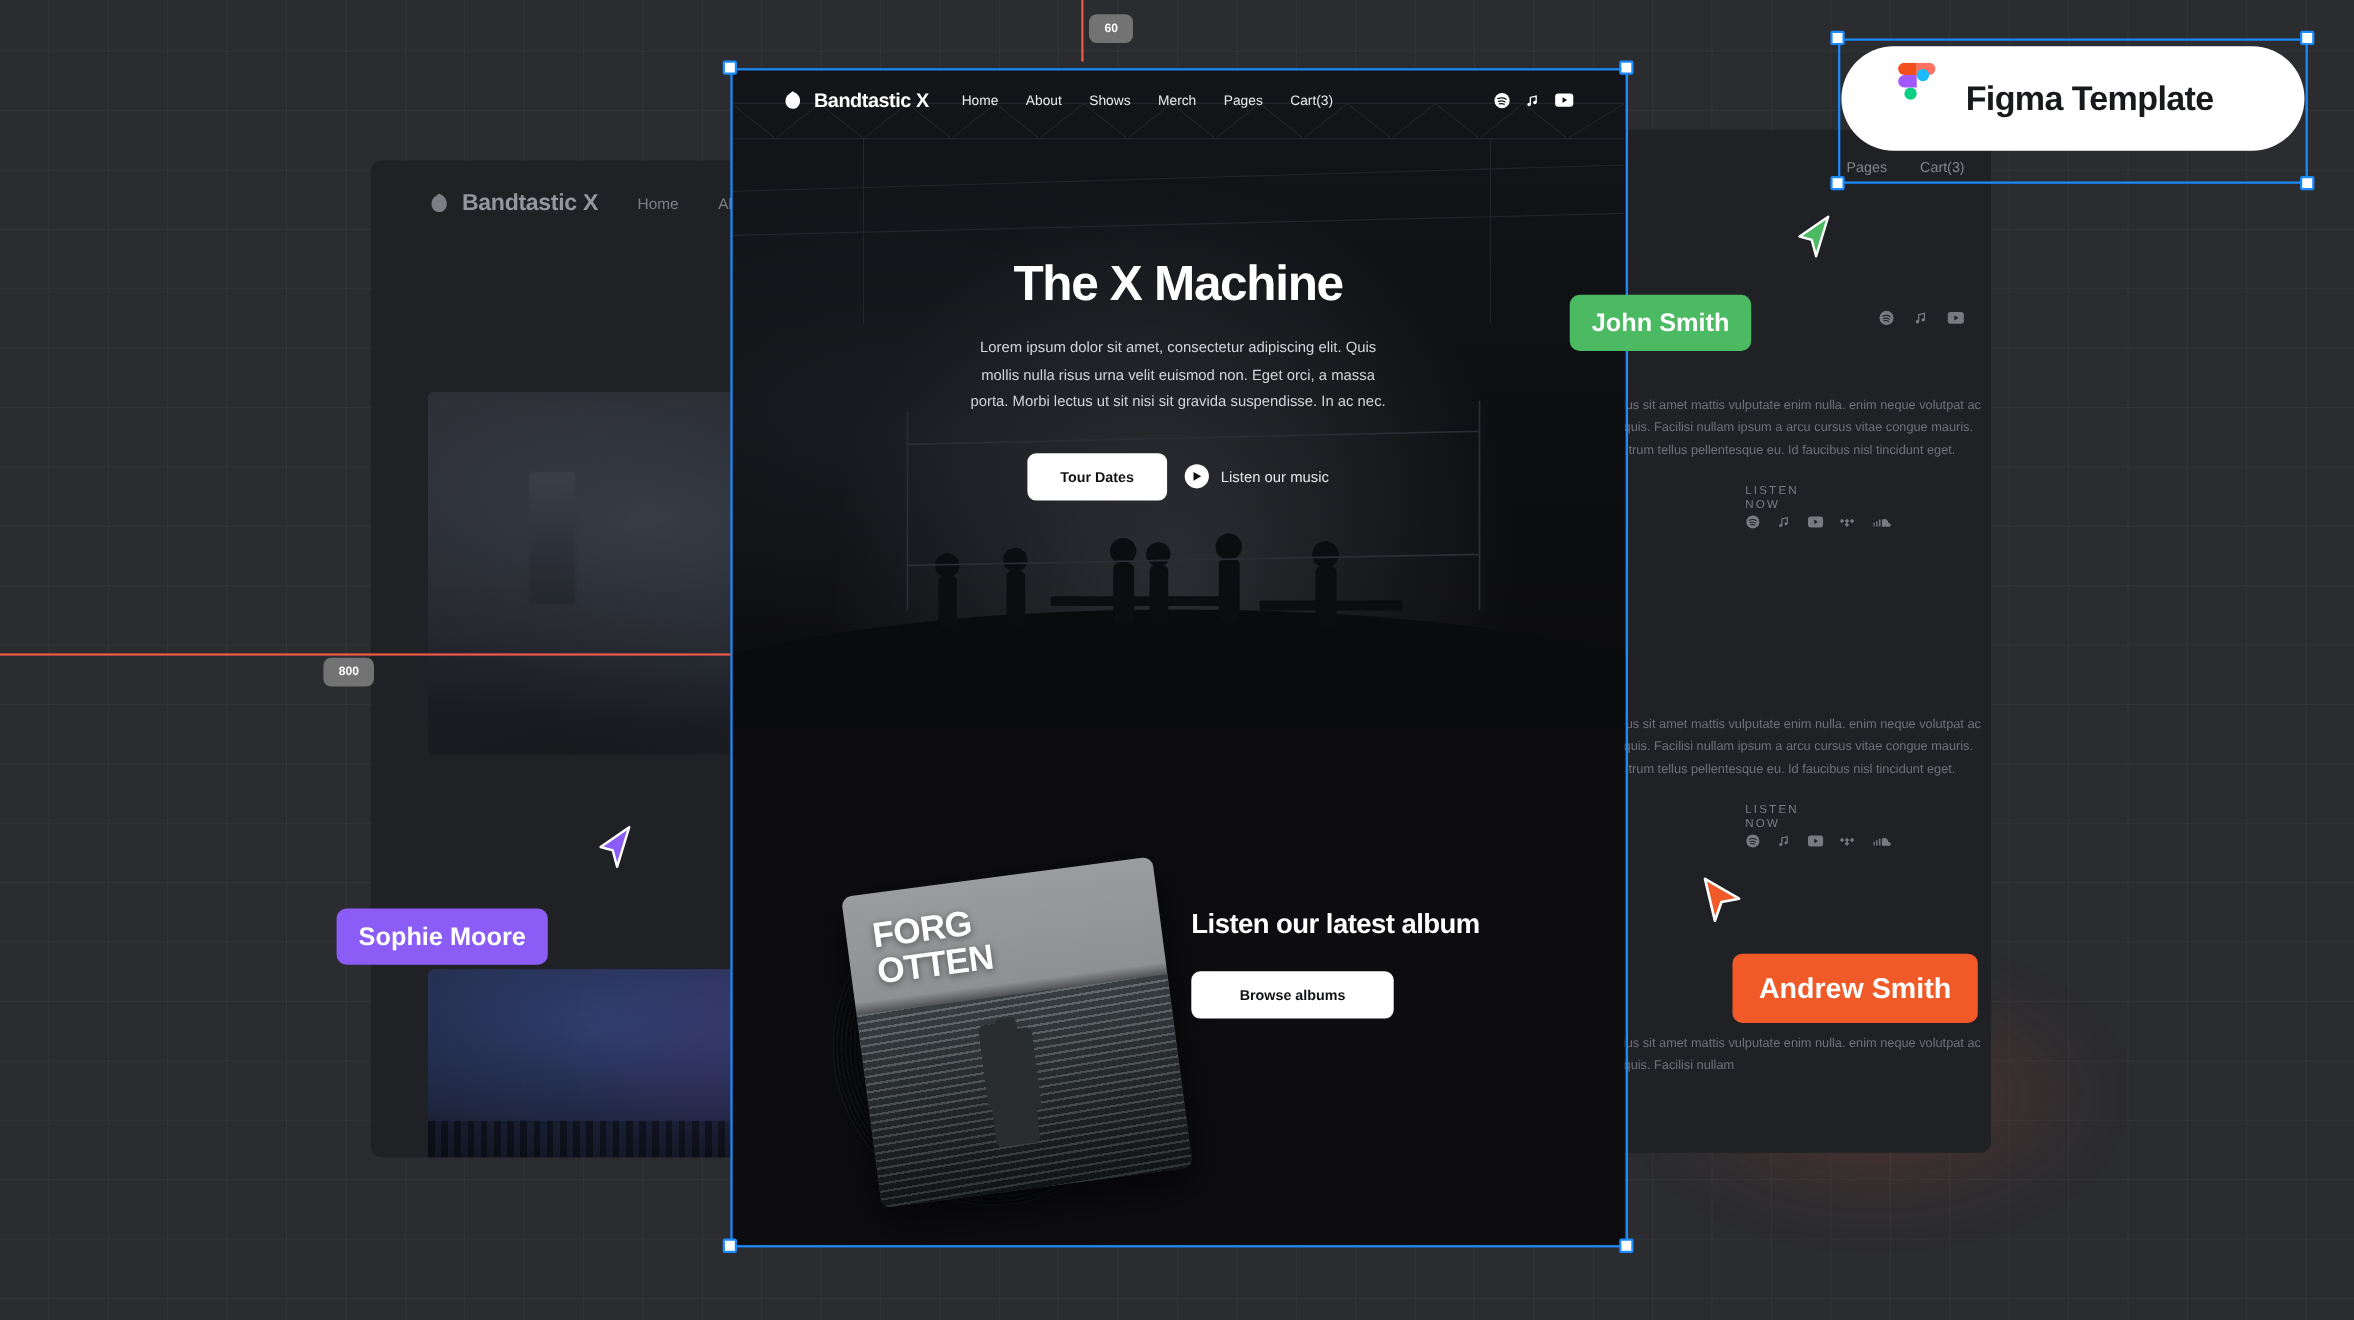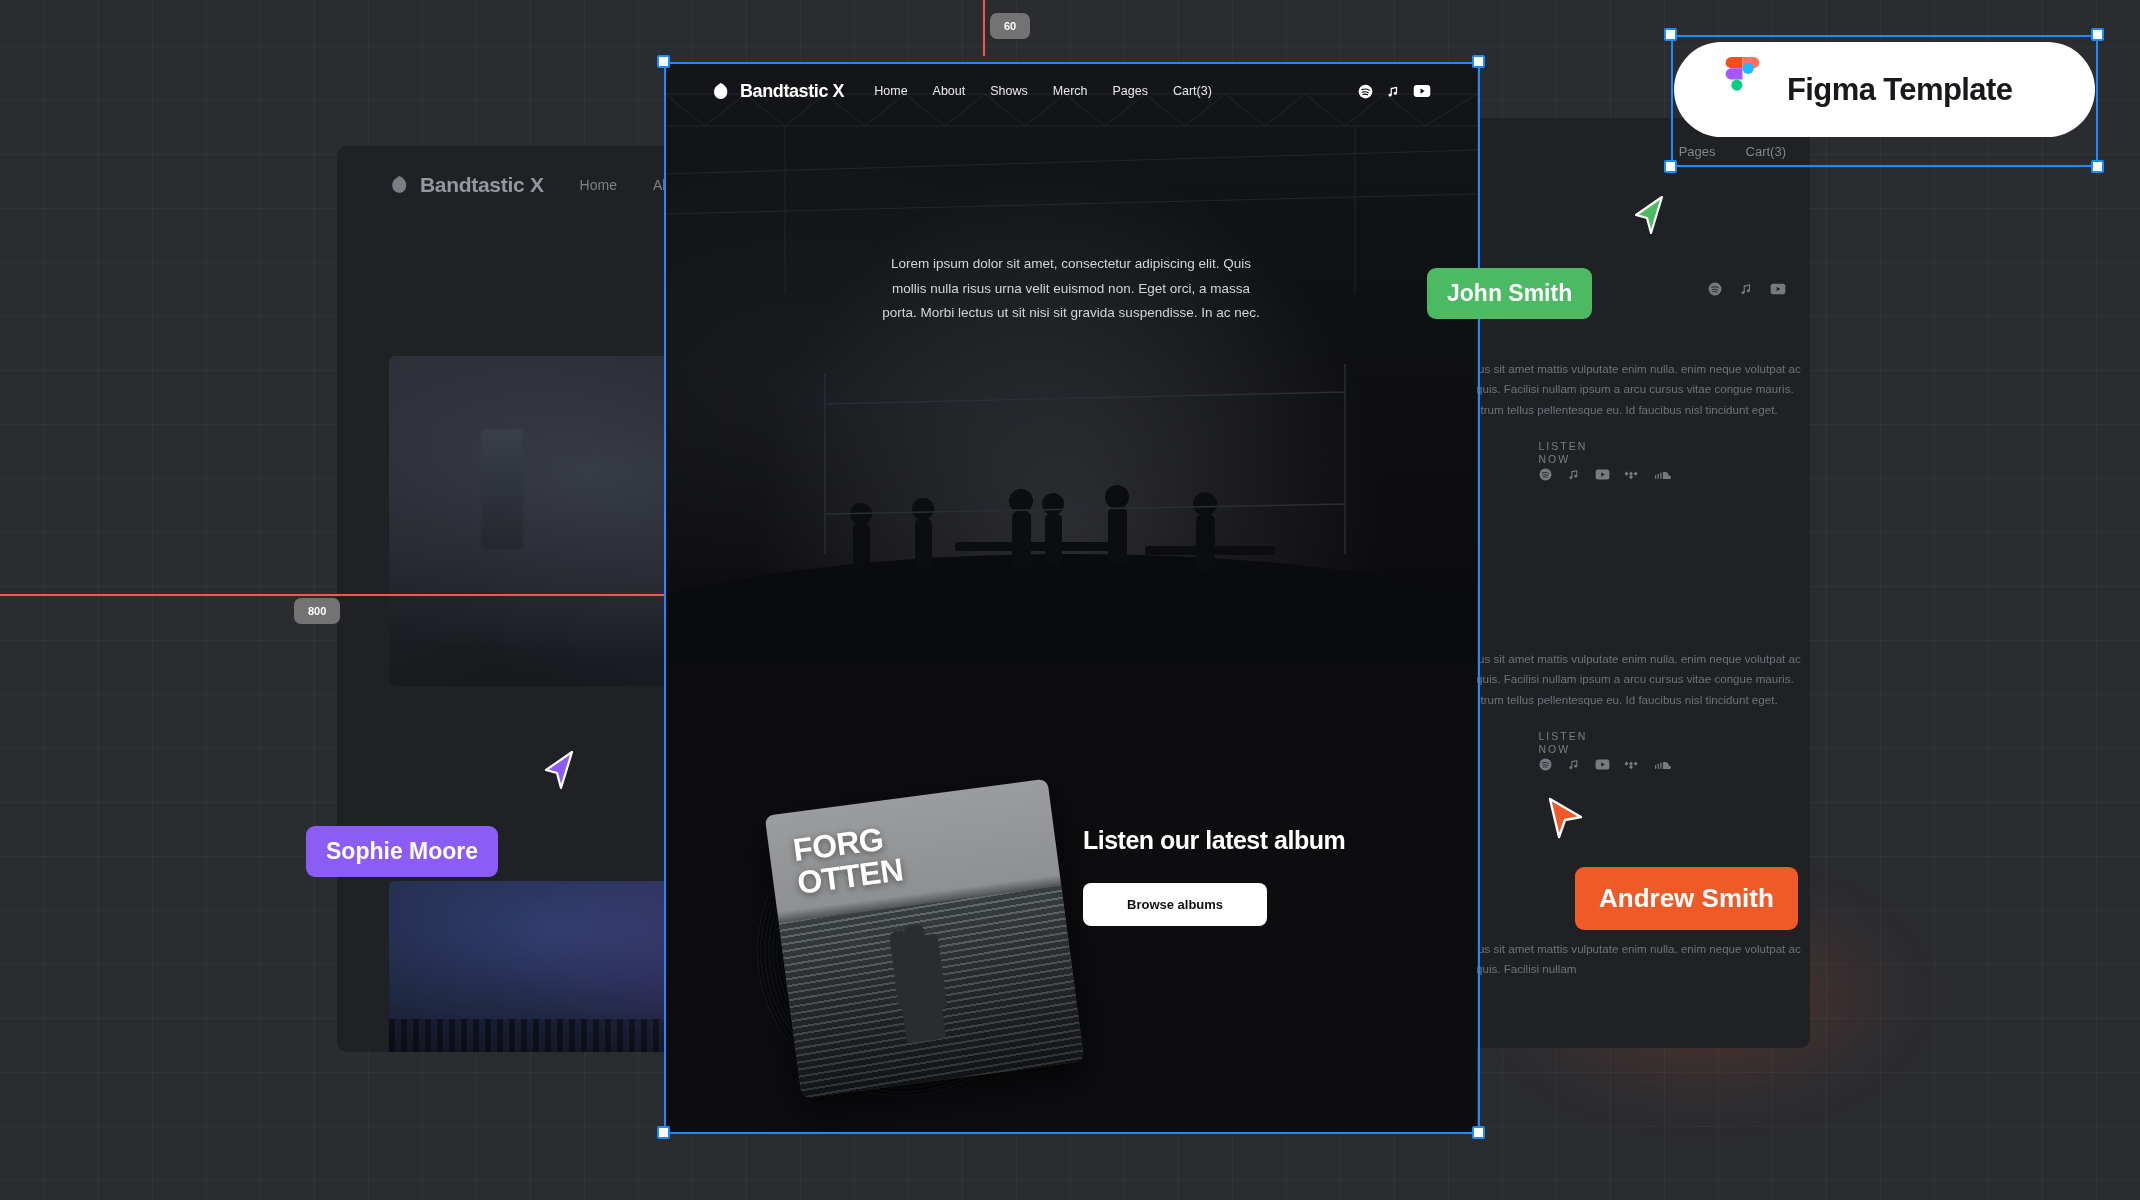--- a/index.html
+++ b/index.html
@@ -81,21 +81,21 @@
   #bg-right .nav-link { color:#82858c; font-size:13px; }
   #bg-right .social-row { position:absolute; right:24px; top:164px; display:flex; gap:17px; }
 
   .alb-block { position:absolute; left:0; width:100%; padding-left:0; }
   .alb-date  { color:#7b7e85; font-size:11px; letter-spacing:2.4px; }
   .alb-title { color:#b9bcc3; font-size:26px; font-weight:700; margin-top:6px;}
   .alb-body  { color:#6f7279; font-size:11.6px; line-height:1.75; margin-top:12px;}
   .alb-cta   { margin-top:20px; display:flex; align-items:center; gap:64px; }
   .see-btn   { background:#8d9097; color:#1c1d21; font-size:12.5px; font-weight:600;
                border-radius:7px; padding:12px 26px; }
-  .listen-grp{ display:flex; flex-direction:column; }
+  .listen-grp{ display:flex; flex-direction:column;margin-left:48px; }
   .listen-lbl{ color:#7b7e85; font-size:10.5px; letter-spacing:2px; line-height:1.25; }
   .ic-row { display:flex; align-items:center; gap:15px; margin-top:2px; }
   .ic-row svg, .social-row svg { opacity:.72; }
 
   
   .glow-green {
     position:absolute; left:1430px; top:250px; width:330px; height:190px;
     background:radial-gradient(ellipse, rgba(76,185,99,.22), transparent 70%);
     filter:blur(22px); pointer-events:none;
   }
@@ -418,21 +418,31 @@
           <circle cx="16" cy="15" r="2.7" fill="#fff"></circle>
         </svg>
       <svg width="18" height="14" viewBox="0 0 24 18">
           <rect x="1" y="1" width="22" height="16" rx="4" fill="#fff"></rect>
           <path d="M10 5.5l5.5 3.5L10 12.5z" fill="#0d0d10"></path>
         </svg>
     </div>
   </div>
 
   <div id="fg-hero-copy">
+    <h1>The X Machine</h1>
     <p>Lorem ipsum dolor sit amet, consectetur adipiscing elit. Quis mollis nulla risus urna velit euismod non. Eget orci, a massa porta. Morbi lectus ut sit nisi sit gravida suspendisse. In ac nec.</p>
+    <div id="fg-cta">
+      <span class="tour-btn">Tour Dates</span>
+      <span class="listen-music">
+        <span class="play-circle">
+            <i></i>
+          </span>
+        <span>Listen our music</span>
+      </span>
+    </div>
   </div>
 
   <div id="fg-album">
     <div id="vinyl"></div>
     <div id="cover">
       <div class="water"></div>
       <div class="hand"></div>
       <div class="cov-title">
         <span>FORG</span><br>
         <span>OTTEN</span>

